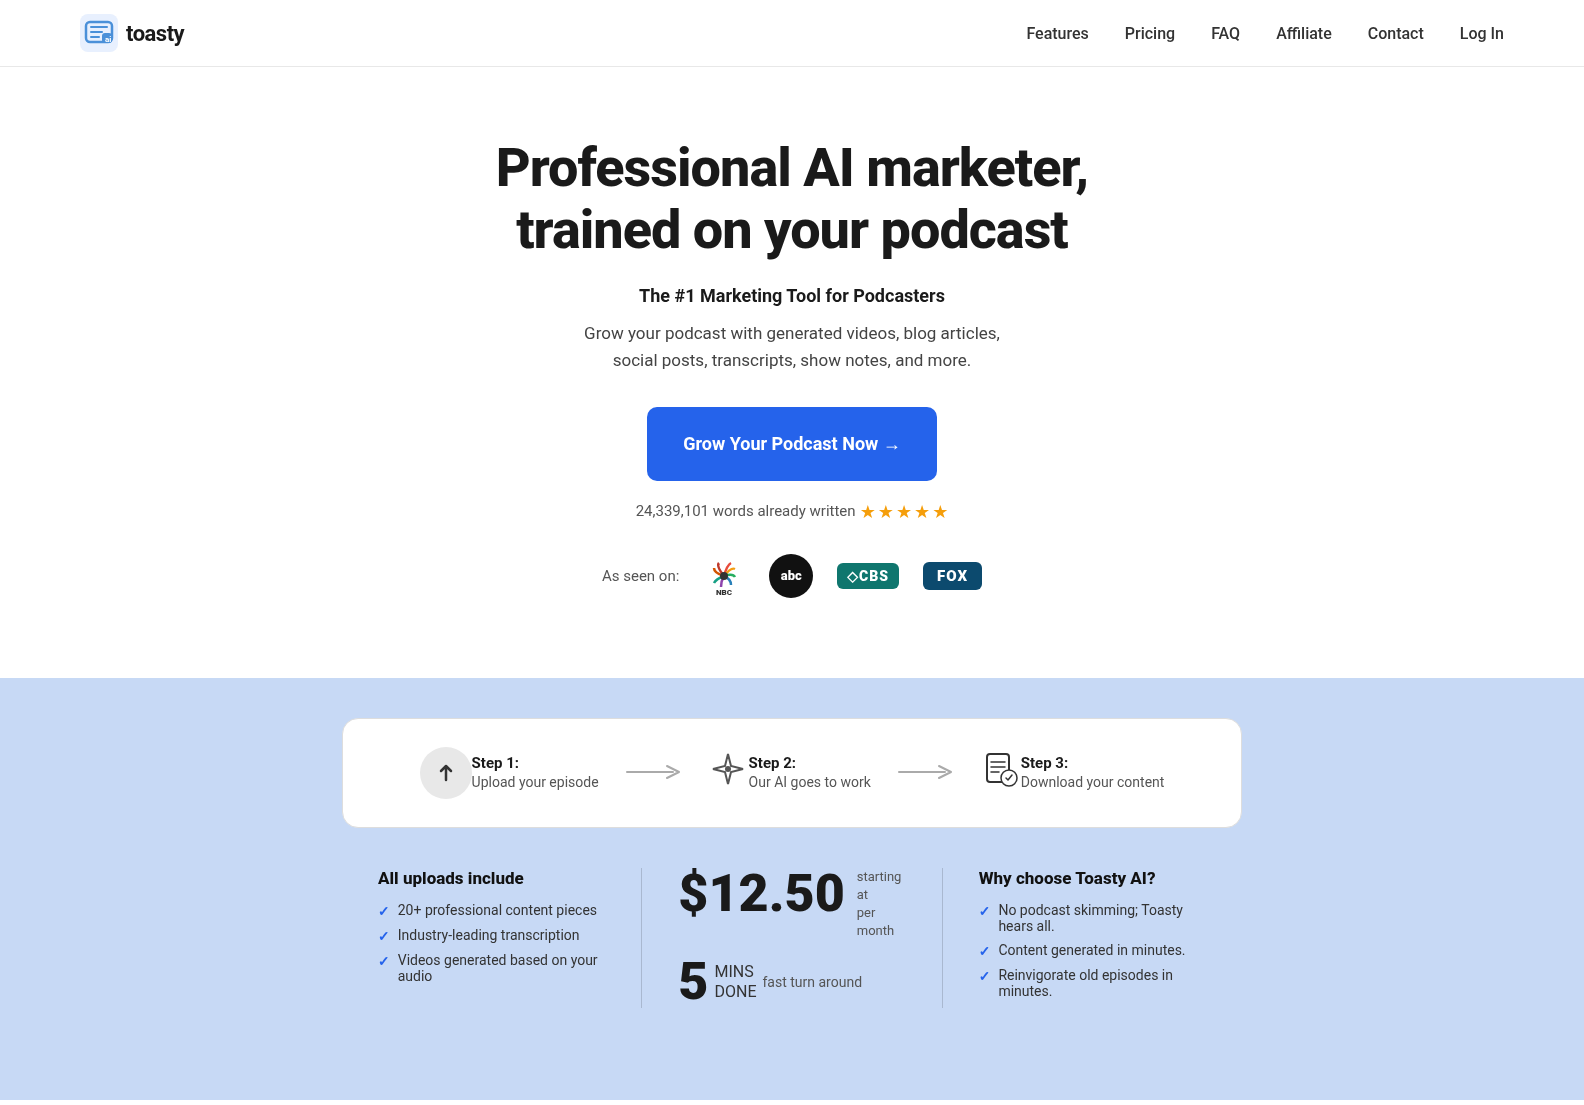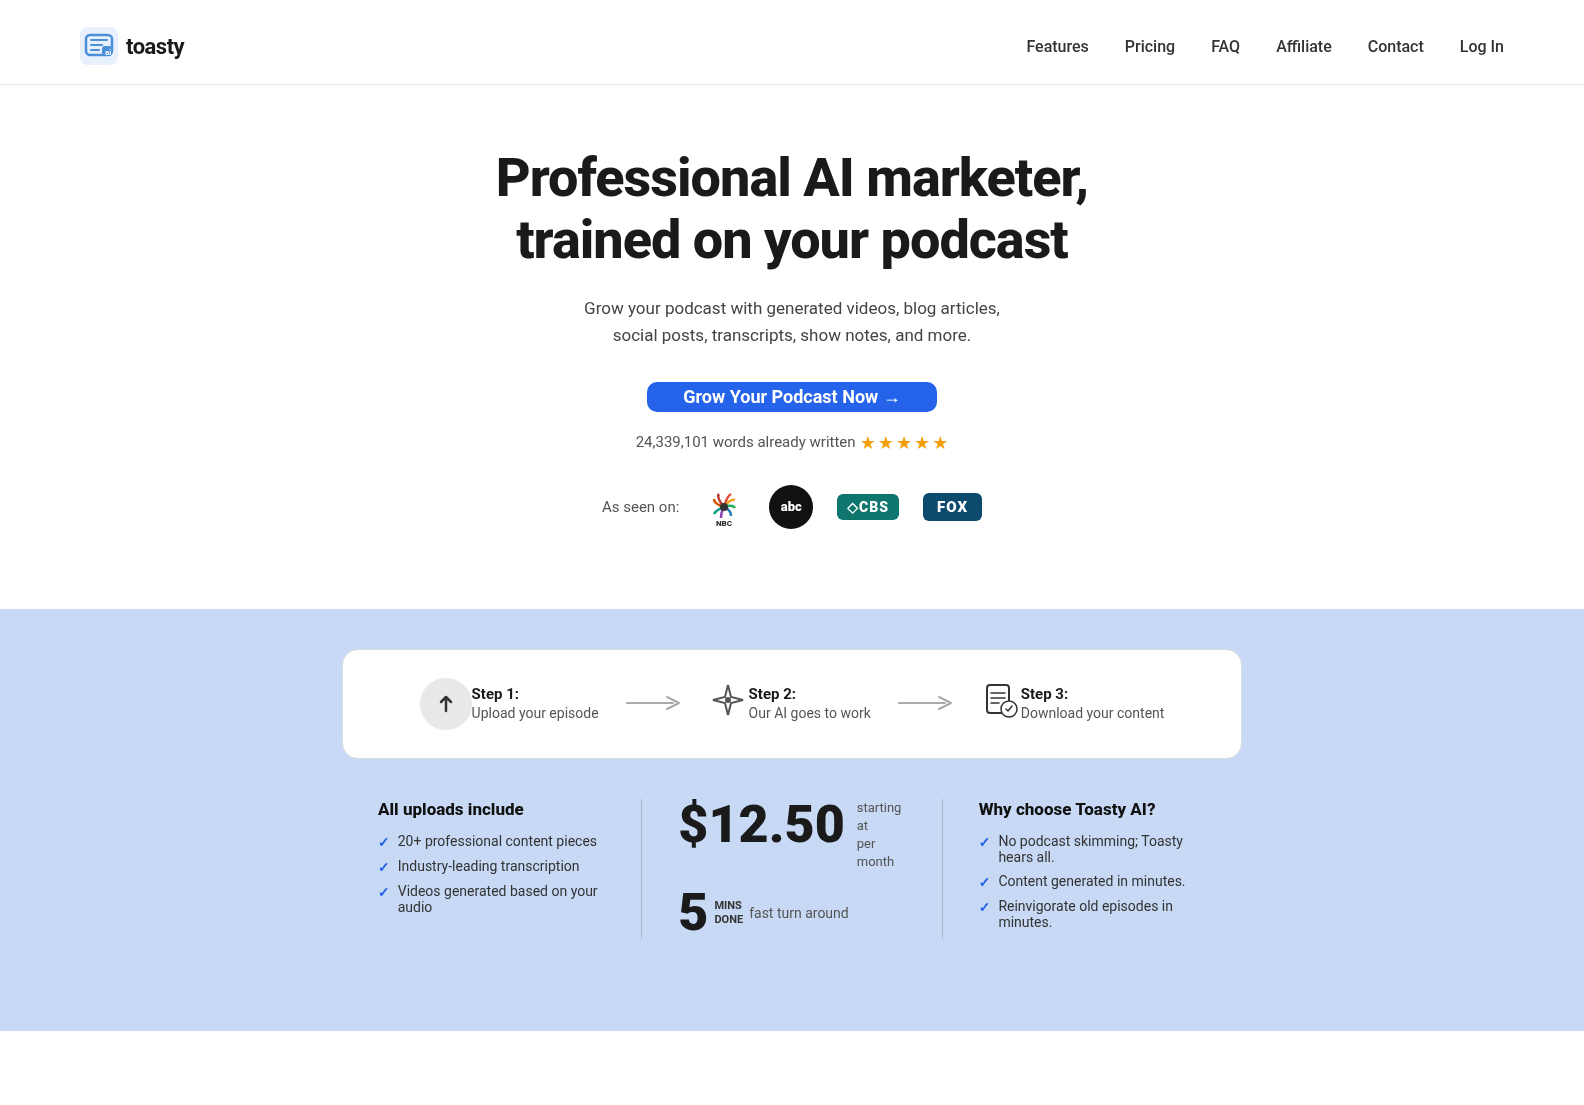--- a/index.html
+++ b/index.html
@@ -1,23 +1,23 @@
 <!DOCTYPE html>
 <html><head>
   <meta charset="utf-8">
   <style>
     * { margin: 0; padding: 0; box-sizing: border-box; }
     body { font-family: -apple-system, BlinkMacSystemFont, 'Segoe UI', Roboto, sans-serif; background: #fff; color: #1a1a1a; overflow-x: hidden; }
 
     
     nav {
       display: flex; align-items: center; justify-content: space-between;
-      padding: 0 80px; height: 77px;
+      padding: 0 80px; height: 67px;
       border-bottom: 1px solid #e8e8e8;
-      position: sticky; top: 8px; background: #fff; z-index: 100;
+      position: sticky; top: 0; background: #fff; z-index: 100;
     }
     .nav-logo { display: flex; align-items: center; gap: 8px; text-decoration: none; color: #1a1a1a; }
     .nav-logo-icon { width: 38px; height: 38px; }
     .nav-logo-text { font-size: 22px; font-weight: 700; letter-spacing: -0.5px; }
     .nav-links { display: flex; gap: 36px; align-items: center; }
     .nav-links a { text-decoration: none; color: #333; font-size: 16px; font-weight: 500; }
     .nav-cta {
       background: #111; color: #fff; border: none; border-radius: 8px;
       padding: 14px 28px; font-size: 16px; font-weight: 600; cursor: pointer;
       display: flex; align-items: center; gap: 8px;
@@ -27,21 +27,21 @@
     .hero {
       text-align: center; padding: 70px 20px 40px;
       max-width: 860px; margin: 0 auto;
     }
     .hero h1 { font-size: 54px; font-weight: 800; line-height: 1.15; margin-bottom: 24px; letter-spacing: -1px; }
     .hero-subtitle { font-size: 18px; font-weight: 700; margin-bottom: 14px; }
     .hero-desc { font-size: 17px; color: #444; line-height: 1.6; margin-bottom: 32px; }
     .hero-cta {
       display: inline-flex; align-items: center; gap: 10px;
       background: #2563eb; color: #fff; border: none; border-radius: 10px;
-      padding: 4px 36px; font-size: 18px; font-weight: 700; cursor: pointer;
+      padding: 26px 36px; font-size: 18px; font-weight: 700; cursor: pointer;
       text-decoration: none; margin-bottom: 20px;
     }
     .hero-stats { font-size: 15px; color: #555; margin-bottom: 32px; display: flex; align-items: center; justify-content: center; gap: 4px; }
     .stars { display: inline-flex; gap: 2px; }
     .star { color: #f59e0b; font-size: 18px; }
 
     
     .as-seen-on { display: flex; align-items: center; justify-content: center; gap: 24px; margin-bottom: 40px; flex-wrap: wrap; }
     .as-seen-label { font-size: 15px; color: #555; }
     .media-abc {
@@ -88,21 +88,21 @@
     .stat-col { padding: 0 36px; }
     .stat-col h3 { font-size: 17px; font-weight: 800; margin-bottom: 14px; color: #111; }
     .stat-list { list-style: none; }
     .stat-list li { font-size: 14px; color: #333; margin-bottom: 8px; display: flex; align-items: flex-start; gap: 8px; }
     .check { color: #2563eb; font-size: 14px; font-weight: 700; flex-shrink: 0; margin-top: 1px; }
     .price-big { font-size: 52px; font-weight: 900; line-height: 1; }
     .price-desc { font-size: 13px; color: #555; line-height: 1.4; }
     .price-row { display: flex; align-items: flex-start; gap: 12px; margin-bottom: 16px; }
     .mins-row { display: flex; align-items: center; gap: 6px; }
     .mins-big { font-size: 52px; font-weight: 900; line-height: 1; }
-    .mins-label { font-size: 11px; font-weight: 700; line-height: 1.3; color: #333; }
+    .mins-label { font-size: 16px; font-weight: 400; line-height: 1.3; color: #333; }
     .mins-desc { font-size: 14px; color: #555; }
 
     
     .bottom-section { background: #fff; padding: 80px 20px 40px; text-align: center; }
 
     
     ::-webkit-scrollbar { width: 8px; }
     ::-webkit-scrollbar-track { background: #f1f1f1; }
     ::-webkit-scrollbar-thumb { background: #ccc; border-radius: 4px; }
   </style>
@@ -132,20 +132,21 @@
     <a href="#">Log In</a>
   </div>
 
 </nav>
 
 <section class="hero">
   <h1>
     <span>Professional AI marketer,</span><br>
     <span>trained on your podcast</span>
   </h1>
+  <p class="hero-subtitle">The #1 Marketing Tool for Podcasters</p>
   <p class="hero-desc">Grow your podcast with generated videos, blog articles,<br>social posts, transcripts, show notes, and more.</p>
   <a class="hero-cta" href="#">Grow Your Podcast Now →</a>
   <div class="hero-stats">
     <span>24,339,101 words already written</span>
     <span class="stars">
       <span class="star">★</span>
       <span class="star">★</span>
       <span class="star">★</span>
       <span class="star">★</span>
       <span class="star">★</span>

